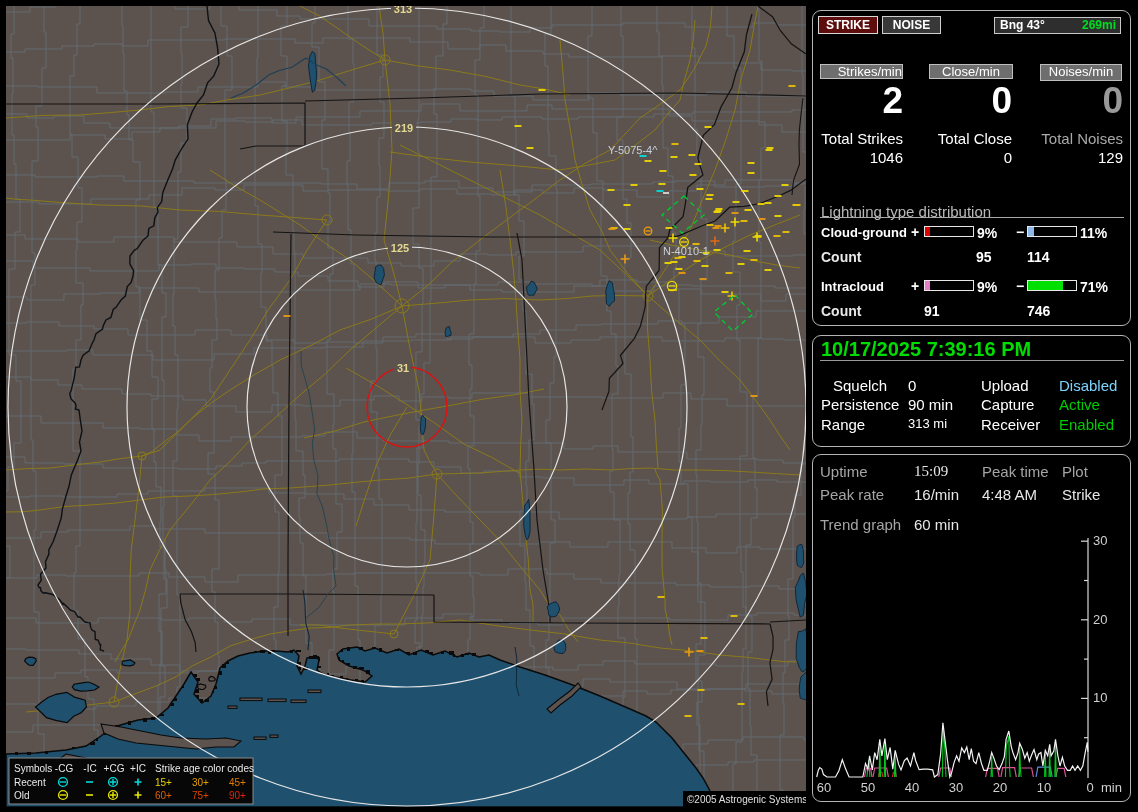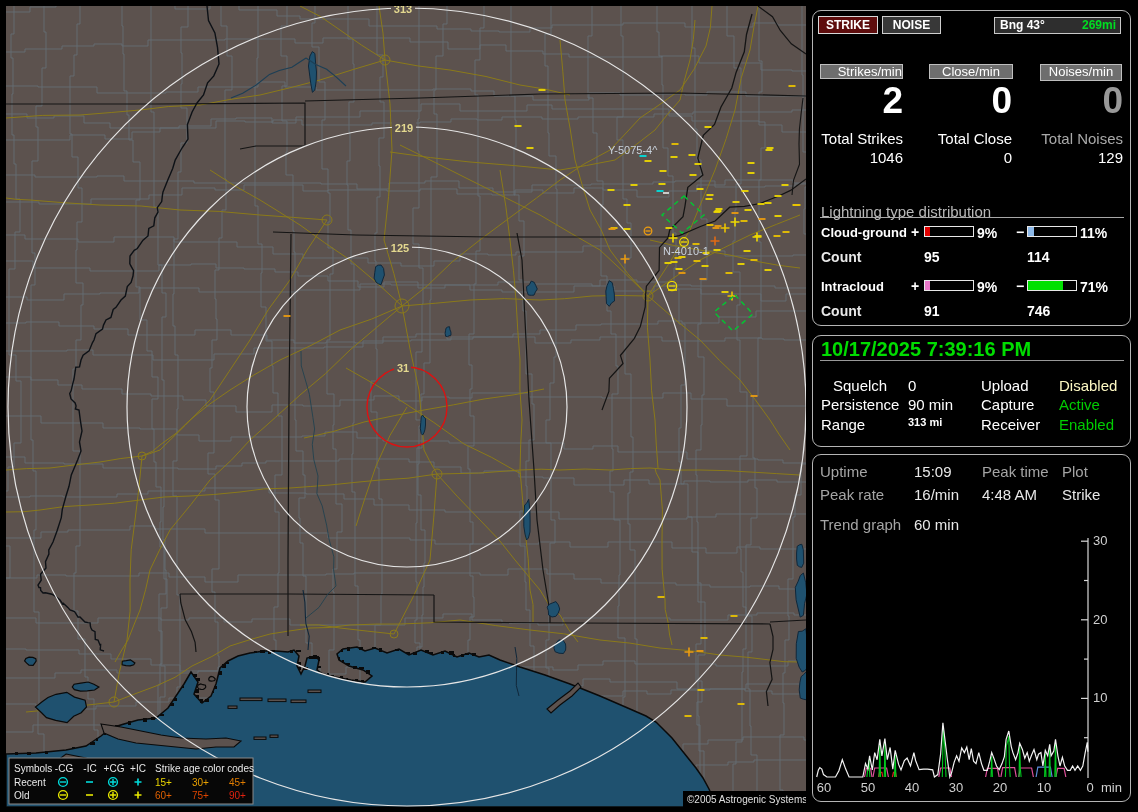--- a/index.html
+++ b/index.html
@@ -337,52 +337,52 @@
 <div class="t" style="left:924px;top:226px;width:50px;height:11px;border:1px solid #e8e8e8;background:#000;">
     <div style="width:5px;height:9px;background:#e00000;"></div>
   </div>
 <div class="t" style="left:977px;top:225px;font-size:14px;color:#ffffff;font-weight:bold;">9%</div>
 <div class="t" style="left:1016px;top:224px;font-size:14px;color:#ffffff;font-weight:bold;">−</div>
 <div class="t" style="left:1027px;top:226px;width:50px;height:11px;border:1px solid #e8e8e8;background:#000;">
     <div style="width:6px;height:9px;background:#8cb8e8;"></div>
   </div>
 <div class="t" style="left:1080px;top:225px;font-size:14px;color:#ffffff;font-weight:bold;">11%</div>
 <div class="t" style="left:821px;top:249px;font-size:14px;color:#e8e8e8;font-weight:bold;">Count</div>
-<div class="t" style="left:924px;top:249px;font-size:14px;color:#ffffff;font-weight:bold;">95</div>
+<div class="t" style="left:976px;top:249px;font-size:14px;color:#ffffff;font-weight:bold;">95</div>
 <div class="t" style="left:1027px;top:249px;font-size:14px;color:#ffffff;font-weight:bold;">114</div>
 <div class="t" style="left:821px;top:279px;font-size:13px;color:#ffffff;font-weight:bold;">Intracloud</div>
 <div class="t" style="left:911px;top:278px;font-size:14px;color:#ffffff;font-weight:bold;">+</div>
 <div class="t" style="left:924px;top:280px;width:50px;height:11px;border:1px solid #e8e8e8;background:#000;">
     <div style="width:5px;height:9px;background:#e878c8;"></div>
   </div>
 <div class="t" style="left:977px;top:279px;font-size:14px;color:#ffffff;font-weight:bold;">9%</div>
 <div class="t" style="left:1016px;top:278px;font-size:14px;color:#ffffff;font-weight:bold;">−</div>
 <div class="t" style="left:1027px;top:280px;width:50px;height:11px;border:1px solid #e8e8e8;background:#000;">
     <div style="width:35px;height:9px;background:#00e000;"></div>
   </div>
 <div class="t" style="left:1080px;top:279px;font-size:14px;color:#ffffff;font-weight:bold;">71%</div>
 <div class="t" style="left:821px;top:303px;font-size:14px;color:#e8e8e8;font-weight:bold;">Count</div>
 <div class="t" style="left:924px;top:303px;font-size:14px;color:#ffffff;font-weight:bold;">91</div>
 <div class="t" style="left:1027px;top:303px;font-size:14px;color:#ffffff;font-weight:bold;">746</div>
 <div class="t" style="left:821px;top:338px;font-size:20px;color:#00dd00;font-weight:bold;">10/17/2025 7:39:16 PM</div>
 <div class="t" style="left:820px;top:360px;width:304px;border-top:1px solid #999;"></div>
 <div class="t" style="left:821px;top:377px;font-size:15px;color:#ffffff;font-weight:normal;margin-left:12px;">Squelch</div>
 <div class="t" style="left:908px;top:377px;font-size:15px;color:#ffffff;font-weight:normal;">0</div>
 <div class="t" style="left:981px;top:377px;font-size:15px;color:#ffffff;font-weight:normal;">Upload</div>
-<div class="t" style="left:1059px;top:377px;font-size:15px;color:#fef9c3;font-weight:normal;">Disabled</div>
+<div class="t" style="left:1059px;top:377px;font-size:15px;color:#7dd3fc;font-weight:normal;">Disabled</div>
 <div class="t" style="left:821px;top:396px;font-size:15px;color:#ffffff;font-weight:normal;">Persistence</div>
 <div class="t" style="left:908px;top:396px;font-size:15px;color:#ffffff;font-weight:normal;">90 min</div>
 <div class="t" style="left:981px;top:396px;font-size:15px;color:#ffffff;font-weight:normal;">Capture</div>
 <div class="t" style="left:1059px;top:396px;font-size:15px;color:#00cc00;font-weight:normal;">Active</div>
 <div class="t" style="left:821px;top:416px;font-size:15px;color:#ffffff;font-weight:normal;">Range</div>
-<div class="t" style="left:908px;top:416px;font-size:11px;color:#ffffff;font-weight:bold;">313 mi</div>
+<div class="t" style="left:908px;top:416px;font-size:13px;color:#ffffff;font-weight:normal;">313 mi</div>
 <div class="t" style="left:981px;top:416px;font-size:15px;color:#ffffff;font-weight:normal;">Receiver</div>
 <div class="t" style="left:1059px;top:416px;font-size:15px;color:#00cc00;font-weight:normal;">Enabled</div>
 <div class="t" style="left:820px;top:463px;font-size:15px;color:#a5a5a5;font-weight:normal;">Uptime</div>
-<div class="t" style="left:914px;top:463px;font-size:15px;color:#e8e8e8;font-weight:normal;">15:09</div>
+<div class="t" style="left:914px;top:463px;font-size:15px;color:#e8e8e8;font-weight:normal;font-family:Liberation Serif, serif;">15:09</div>
 <div class="t" style="left:982px;top:463px;font-size:15px;color:#a5a5a5;font-weight:normal;text-align:right;">Peak time</div>
 <div class="t" style="left:1062px;top:463px;font-size:15px;color:#a5a5a5;font-weight:normal;">Plot</div>
 <div class="t" style="left:820px;top:486px;font-size:15px;color:#a5a5a5;font-weight:normal;">Peak rate</div>
 <div class="t" style="left:914px;top:486px;font-size:15px;color:#e8e8e8;font-weight:normal;">16/min</div>
 <div class="t" style="left:982px;top:486px;font-size:15px;color:#e8e8e8;font-weight:normal;">4:48 AM</div>
 <div class="t" style="left:1062px;top:486px;font-size:15px;color:#e8e8e8;font-weight:normal;">Strike</div>
 <div class="t" style="left:820px;top:516px;font-size:15px;color:#a5a5a5;font-weight:normal;">Trend graph</div>
 <div class="t" style="left:914px;top:516px;font-size:15px;color:#e8e8e8;font-weight:normal;">60 min</div>
 <svg width="318" height="348" viewBox="0 0 318 348" style="position:absolute;left:812px;top:454px;">
 <path d="M276.0,84 V324.0" stroke="#d8d8d8" stroke-width="1.2" fill="none"></path>

